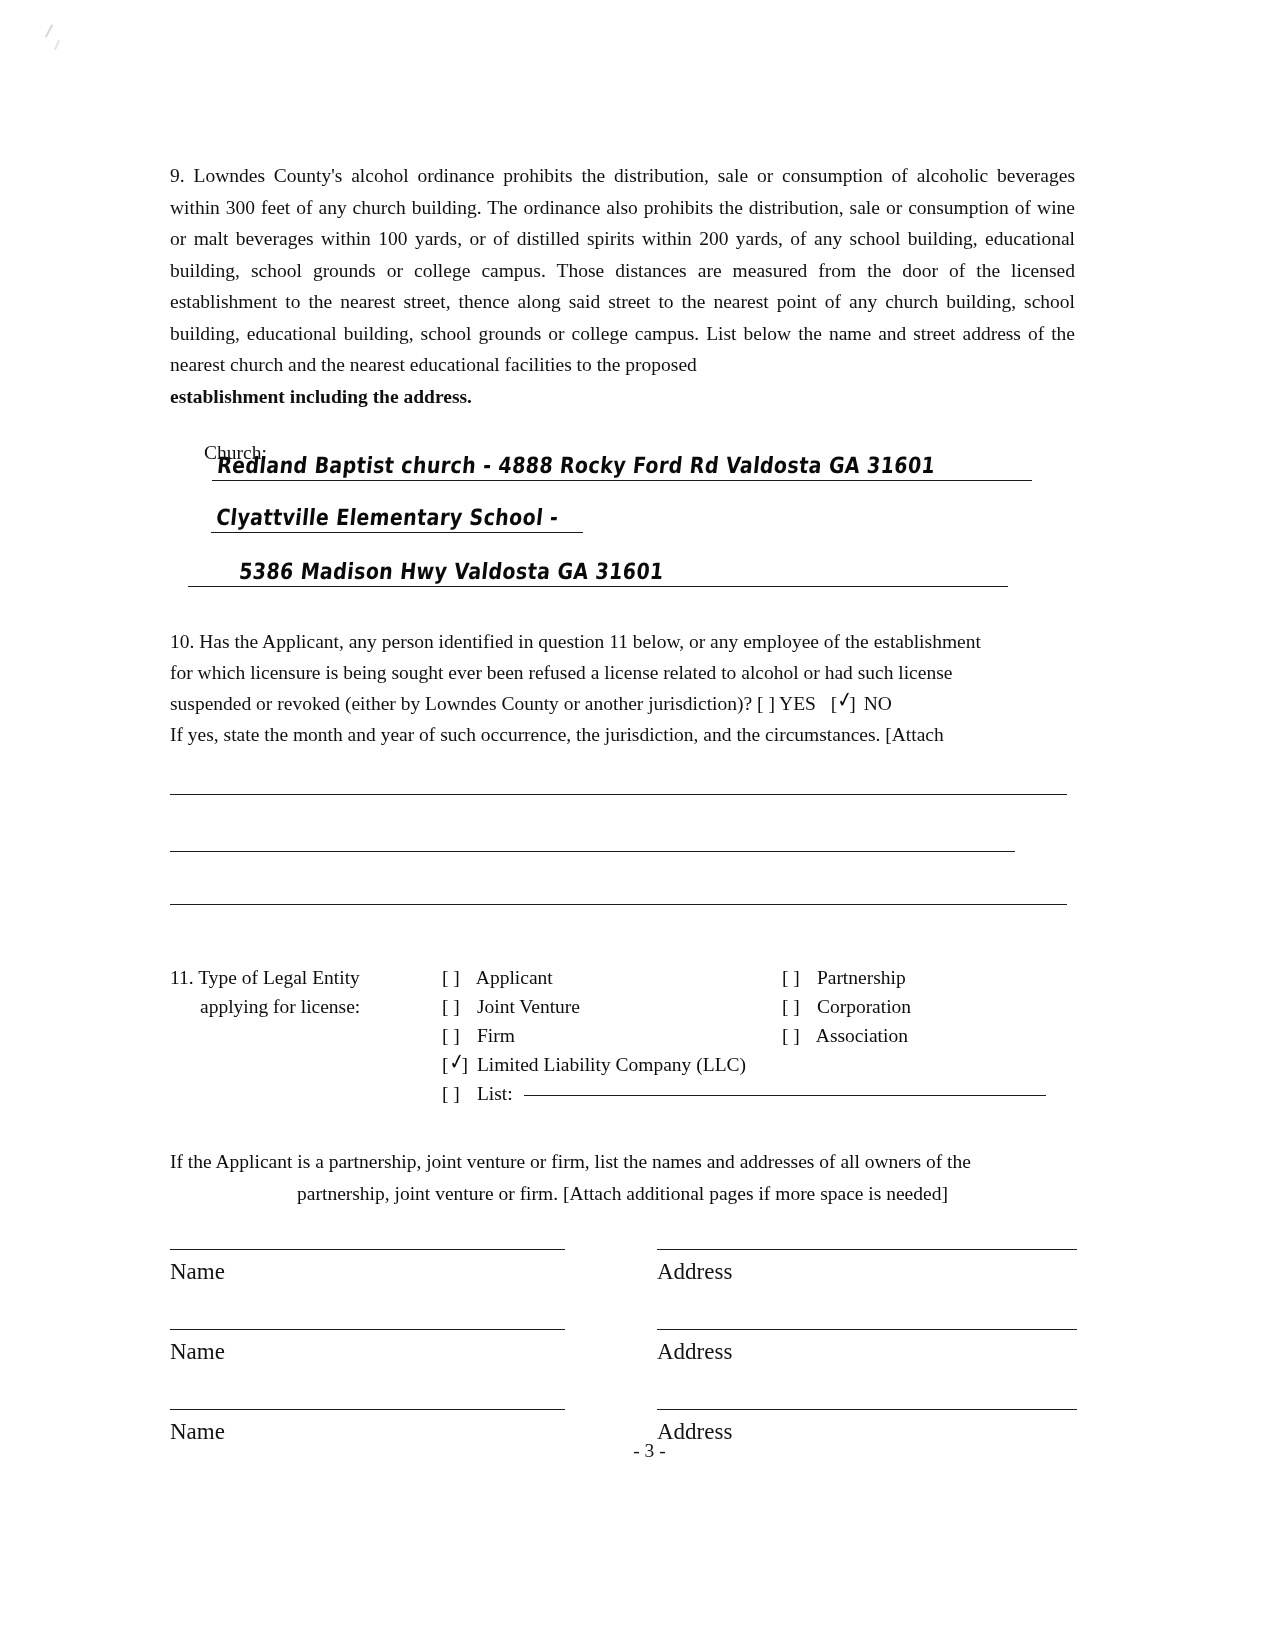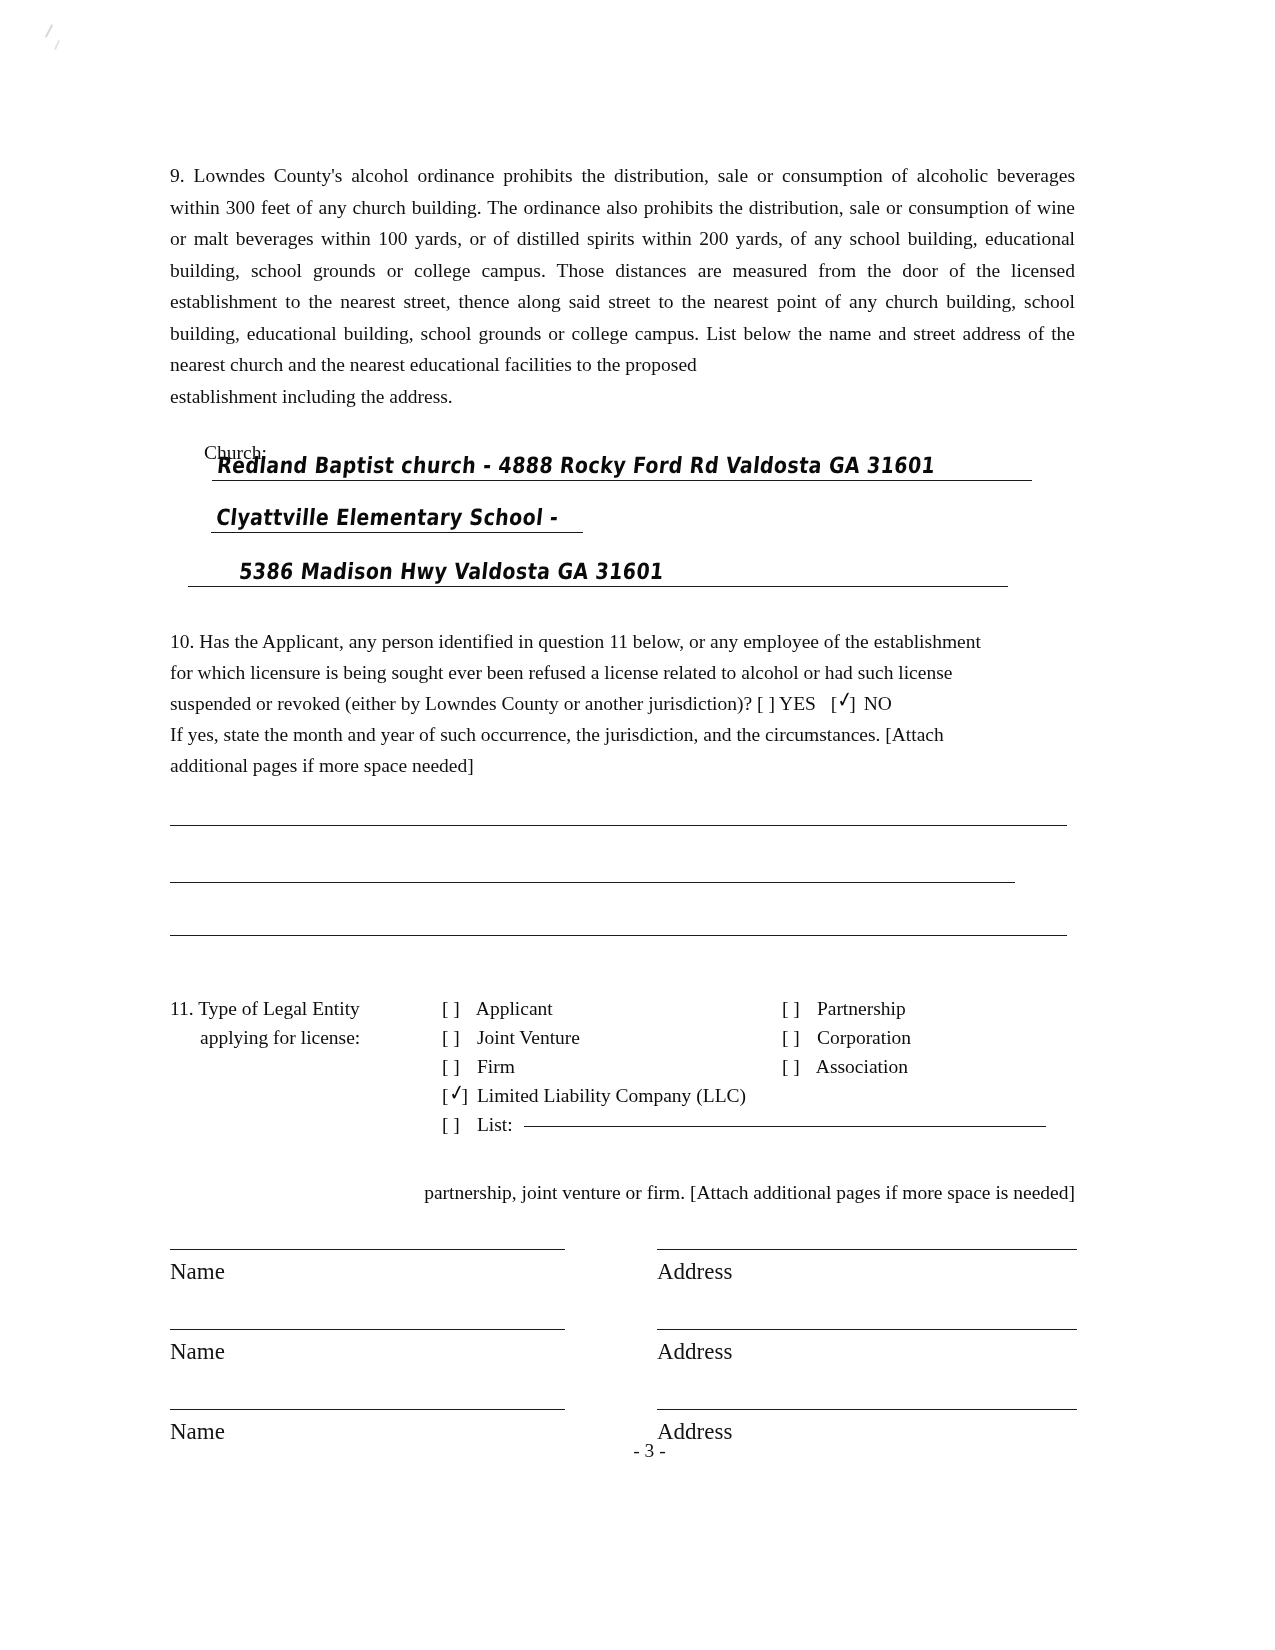--- a/index.html
+++ b/index.html
@@ -42,21 +42,21 @@
   .para {
     font-size: 19.5px;
     line-height: 31.5px;
     text-align: justify;
     color: #101010;
   }
   .para-num {
     white-space: pre;
   }
   .para.q9 { text-align: justify; }
-  .para.q9 .lastline { text-align: left; }
+  .para.q9 .lastline { text-align: left; font-weight: bold; }
 
   .block-q10 {
     margin-top: 34px;
     font-size: 19.5px;
     line-height: 31px;
     color: #101010;
   }
   .block-q10 .ln { white-space: nowrap; }
 
   
@@ -139,21 +139,21 @@
     margin-left: 6px;
   }
 
   
   .para-close {
     margin-top: 38px;
     font-size: 19.5px;
     line-height: 31.5px;
     text-align: justify;
   }
-  .para-close .lastline { text-align: right; }
+  .para-close .lastline { text-align: center; }
 
   
   .na-block { margin-top: 40px; }
   .na-row {
     display: grid;
     grid-template-columns: 487px 1fr;
     column-gap: 0;
     margin-bottom: 44px;
   }
   .na-cell { position: relative; }
@@ -223,21 +223,20 @@
           <span>[  ]</span>
         </span>
         <span>YES</span>
         <span class="box" style="width:28px; margin-left:10px;">
           <span>[</span><span style="margin-left:12px;">]</span>
           <span class="tick" style="left:6px; top:-4px;">✓</span>
         </span>
         <span>NO</span>
       </div>
       <div class="ln">If yes, state the month and year of such occurrence, the jurisdiction, and the circumstances.  [Attach</div>
-      <div class="ln">additional pages if more space needed]</div>
     </div>
 
     <div class="answer-rules">
       <div class="answer-rule ar1"></div>
       <div class="answer-rule ar2"></div>
       <div class="answer-rule ar3"></div>
     </div>
 
     <div class="q11">
       <div class="q11-grid">
@@ -289,20 +288,21 @@
           <div class="opt">
             <span class="box">[  ]</span>
             <span>Association</span>
           </div>
         </div>
 
       </div>
     </div>
 
     <div class="para-close">
+      <div>If the Applicant is a partnership, joint venture or firm, list the names and addresses of all owners of the</div>
       <div class="lastline">partnership, joint venture or firm.  [Attach additional pages if more space is needed]</div>
     </div>
 
     <div class="na-block">
 
       <div class="na-row">
         <div class="na-cell">
           <div class="na-line"></div>
           <div class="na-label">Name</div>
         </div>

